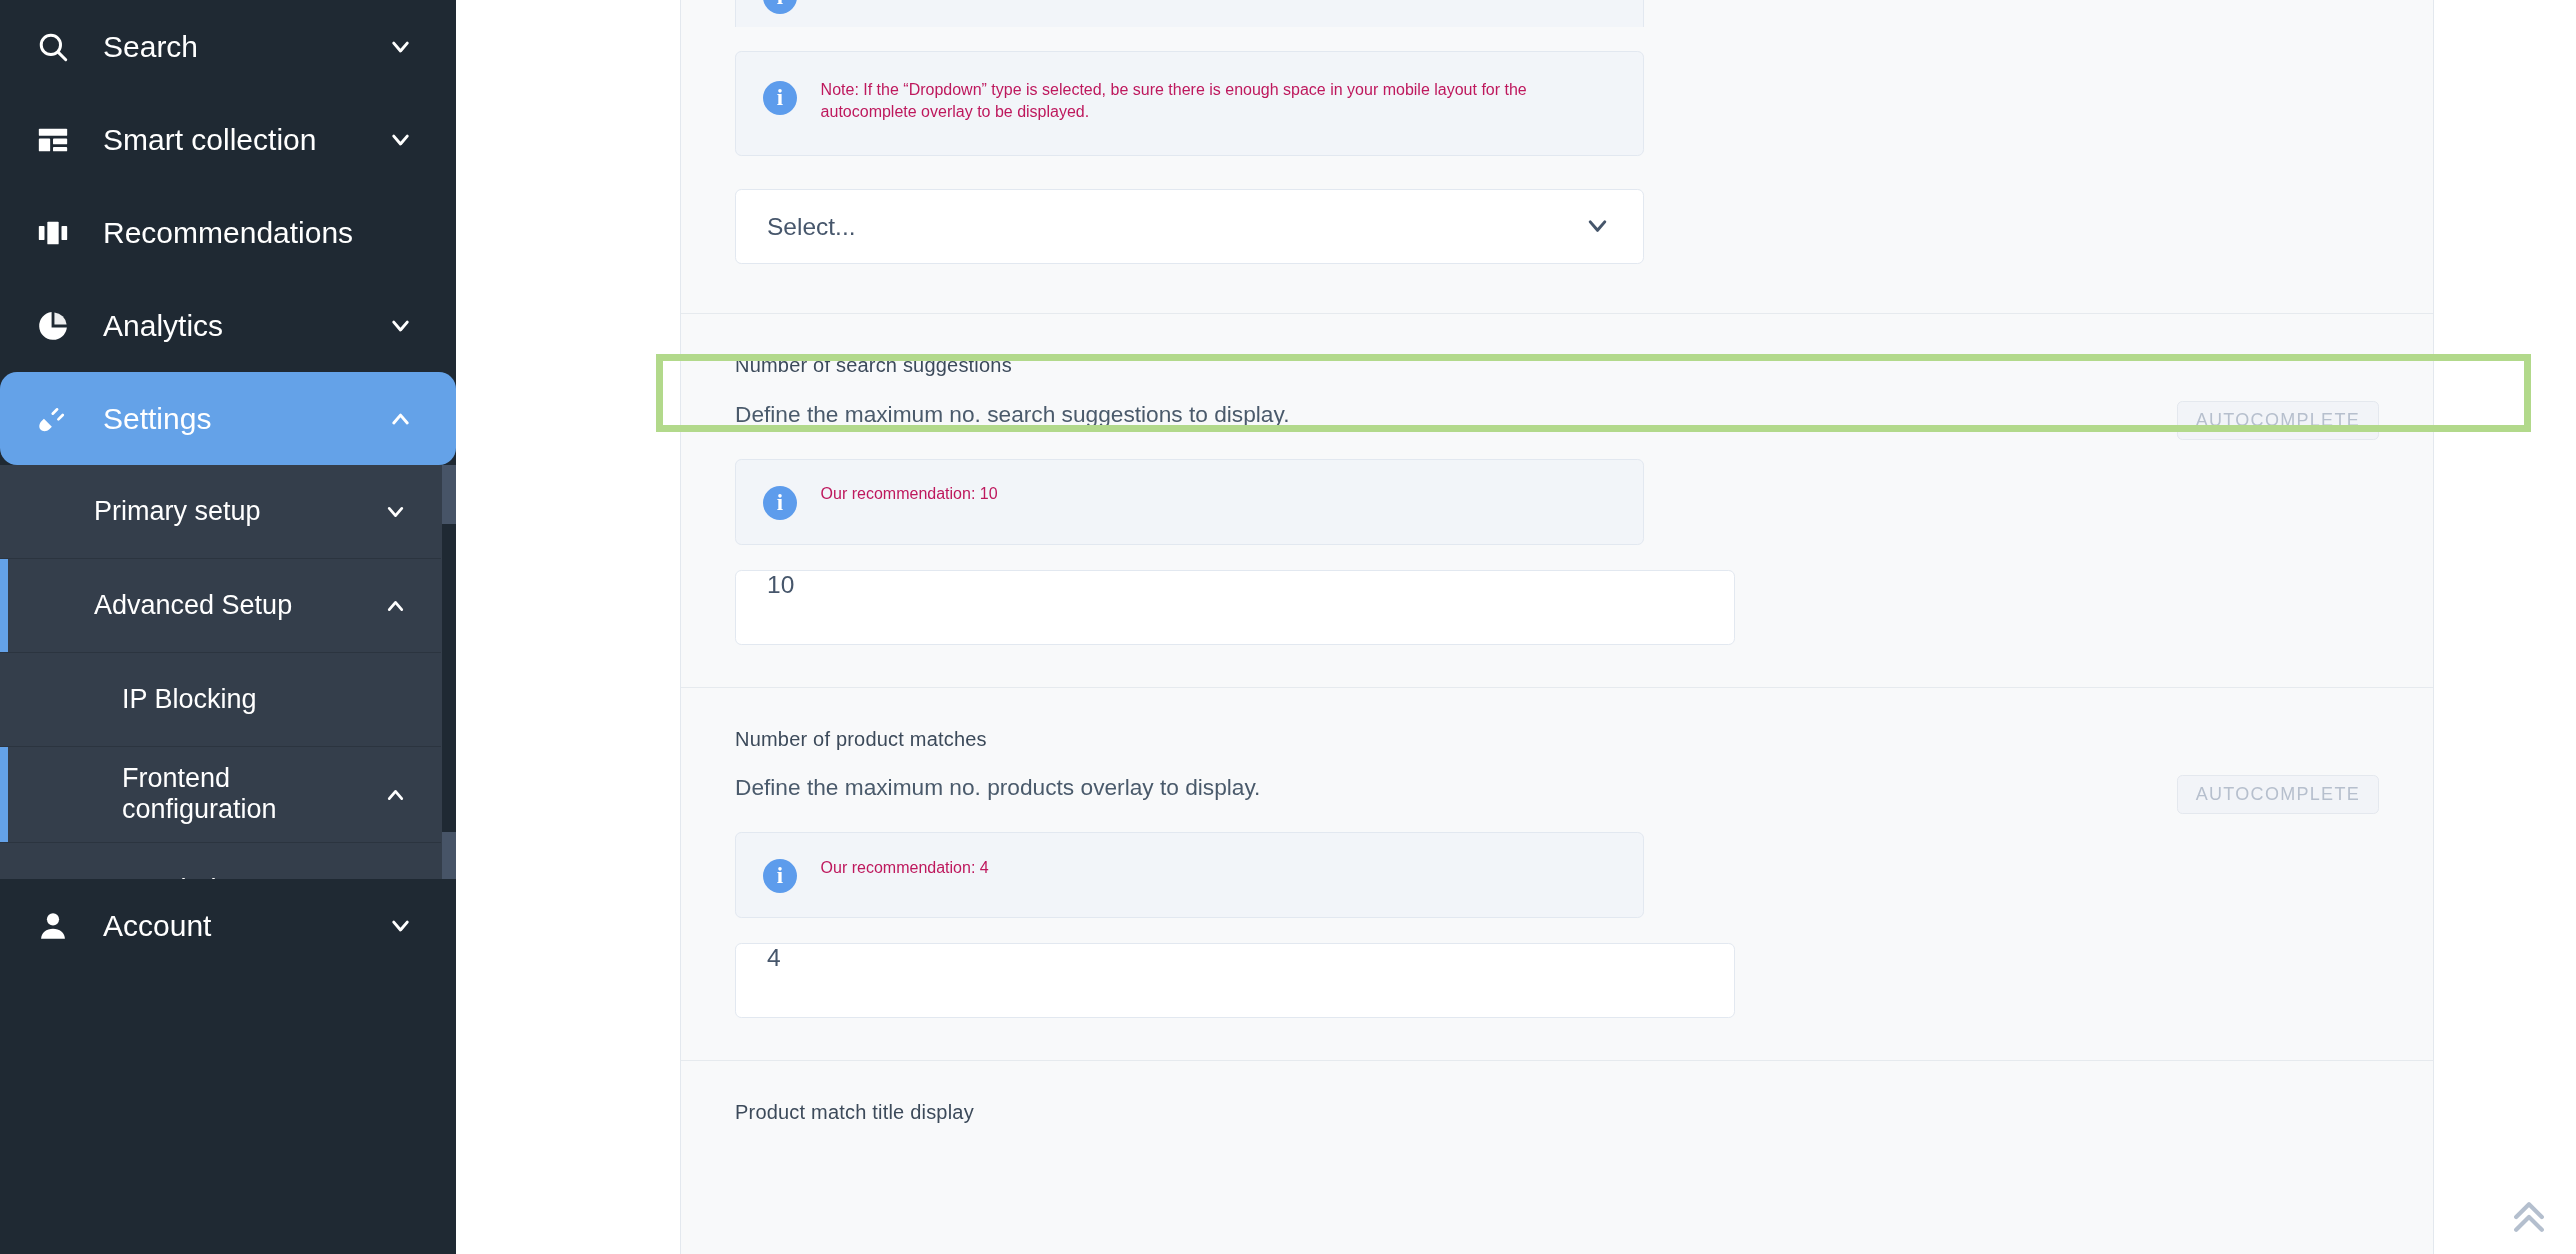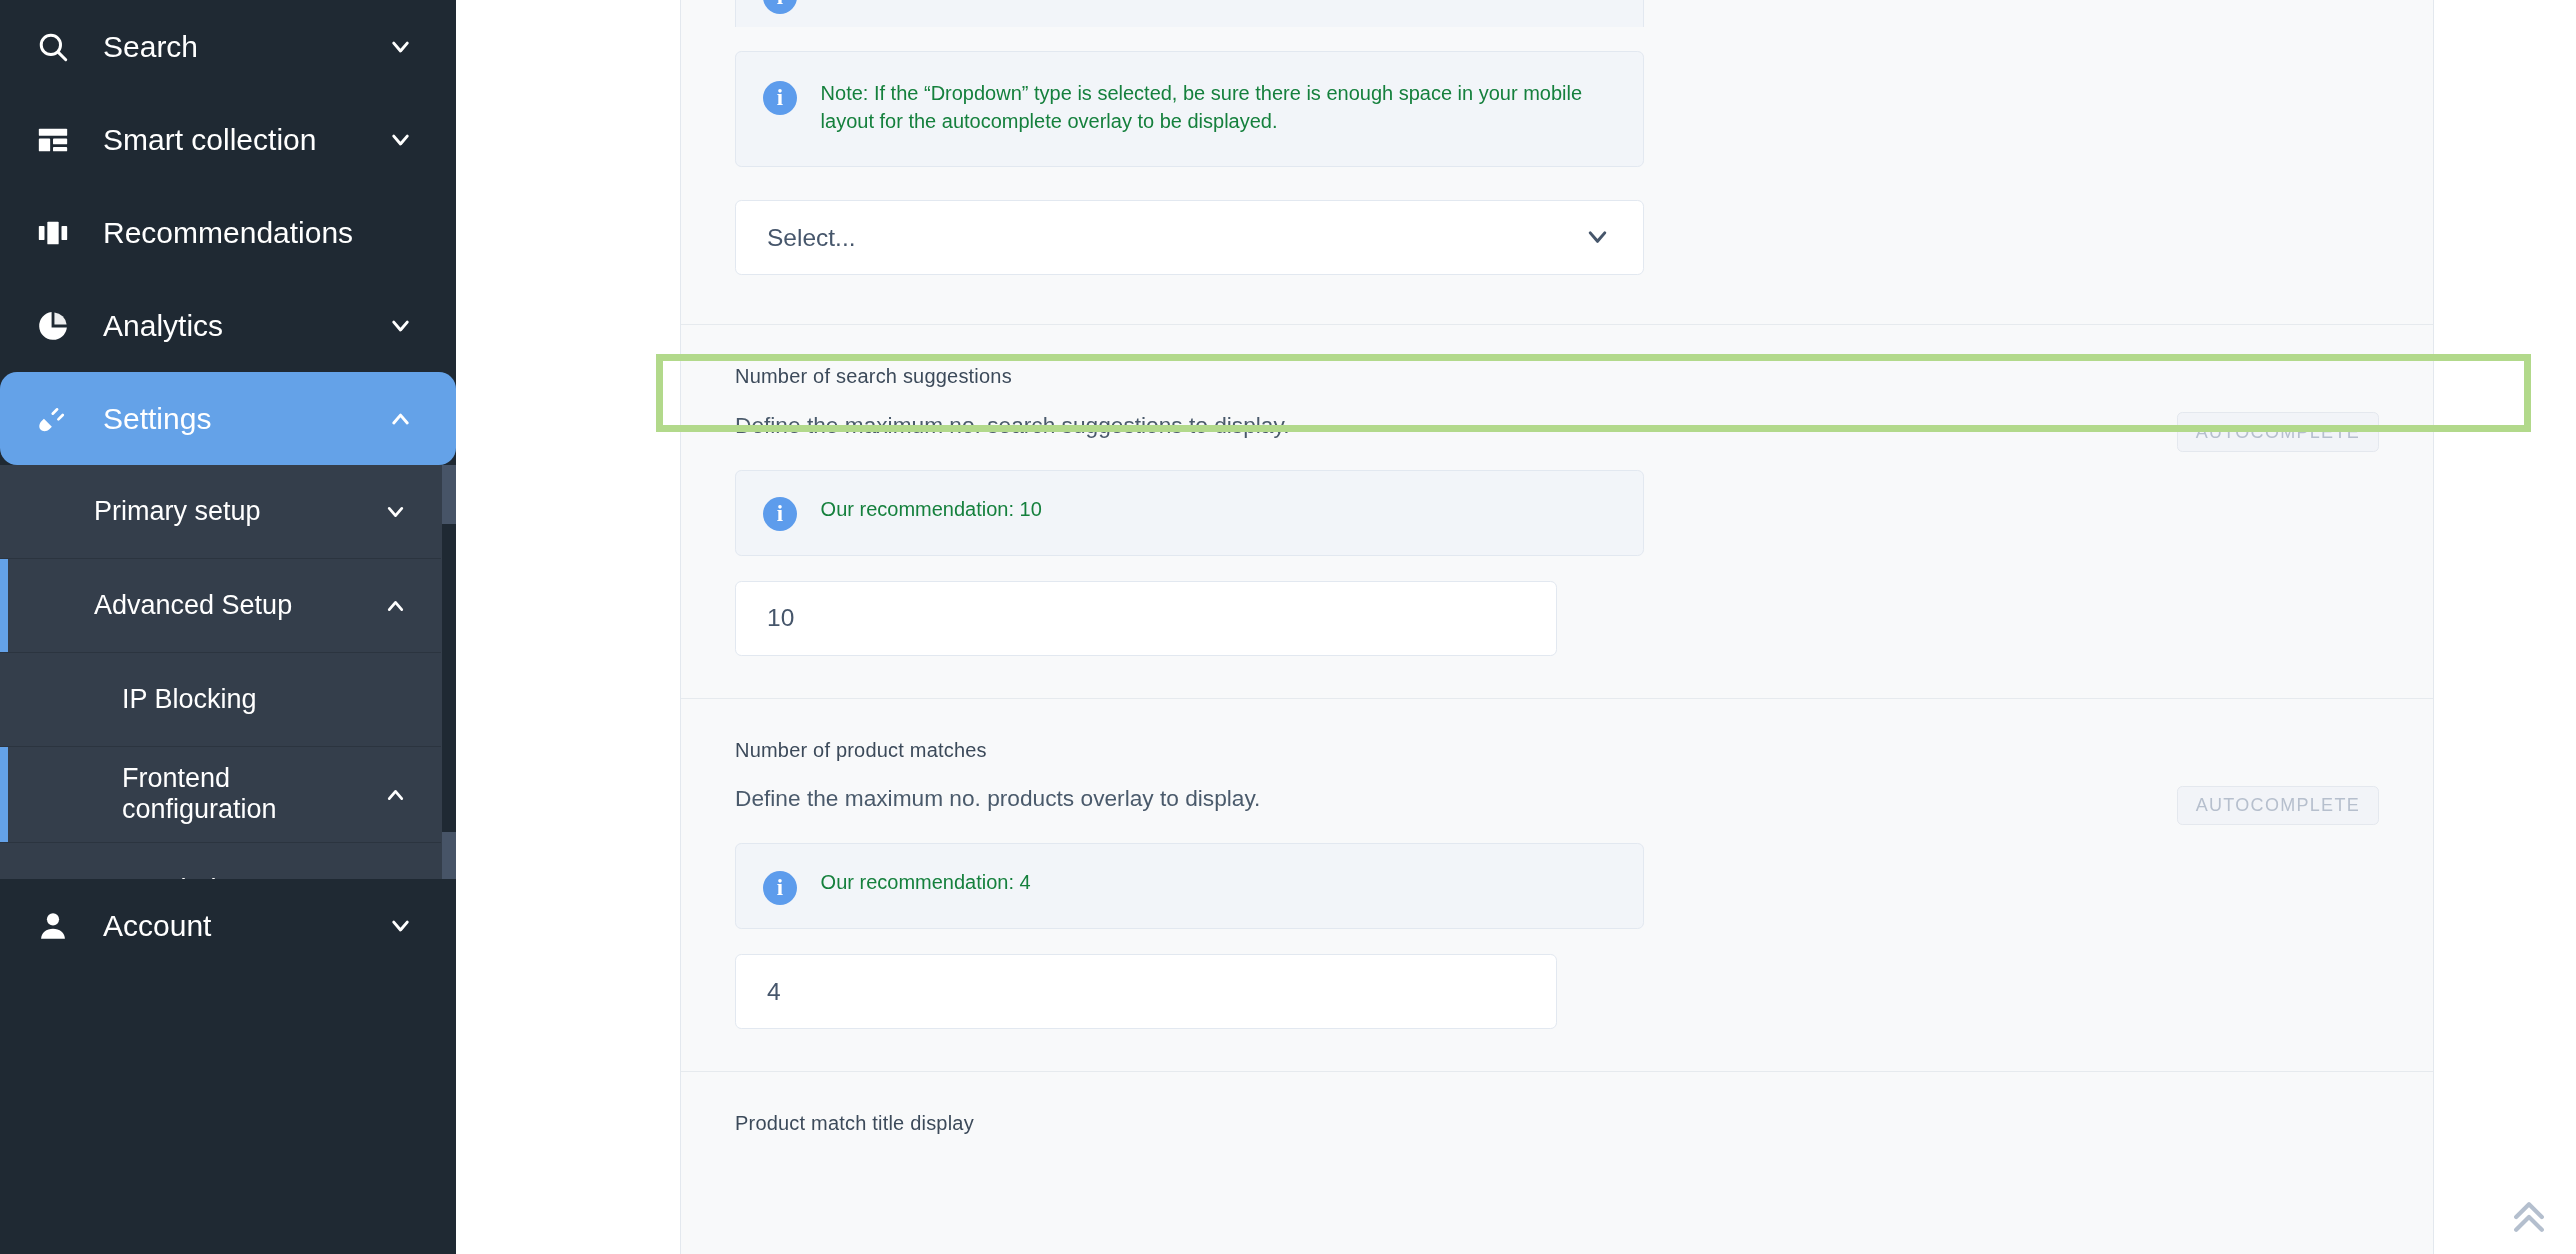--- a/index.html
+++ b/index.html
@@ -196,43 +196,42 @@
     font-size: 22.7px;
     font-weight: 700;
     font-family: "Liberation Serif", serif;
     display: flex;
     align-items: center;
     justify-content: center;
     margin-top: 2.7px;
   }
   .info-text {
     margin-left: 23.6px;
-    color: #15803d;
-    font-size: 20px;
+    color: #be185d;
+    font-size: 16px;
     line-height: 1.42;
   }
 
   .select-control {
     display: flex;
     align-items: center;
     justify-content: space-between;
     width: 909px;
     height: 75px;
     background: #ffffff;
     border: 1.8px solid #e2e8f0;
     border-radius: 6.3px;
     padding: 0 31px;
     cursor: pointer;
   }
   .select-value { color: #46566b; font-size: 24.5px; }
 
   .text-input {
     display: flex;
-    align-items: center;
-    width: 822px;
+    width: 1000px;
     height: 75px;
     background: #ffffff;
     border: 1.8px solid #e2e8f0;
     border-radius: 6.3px;
     padding: 0 31px;
     color: #46566b;
     font-size: 24.5px;
     cursor: text;
   }
 

